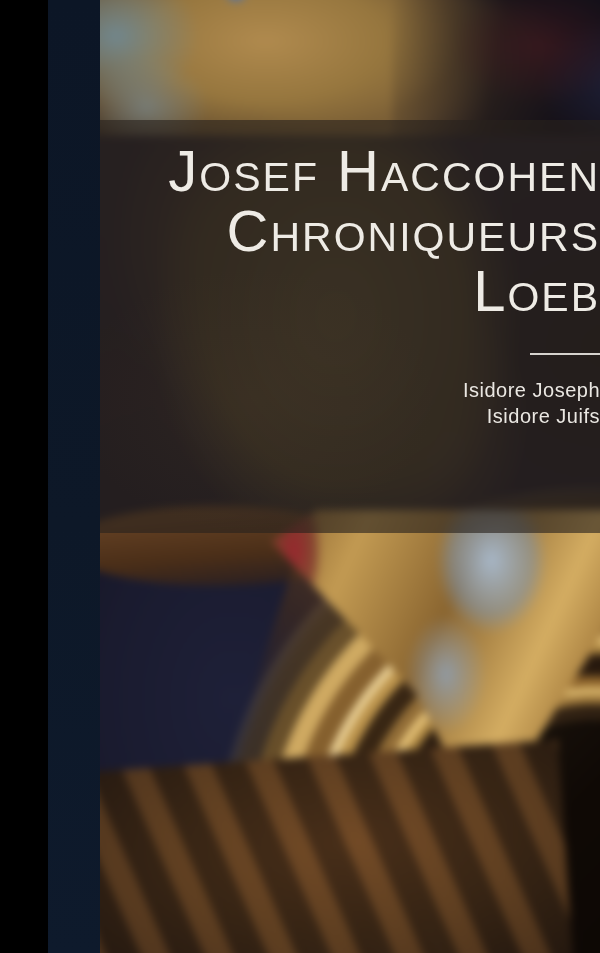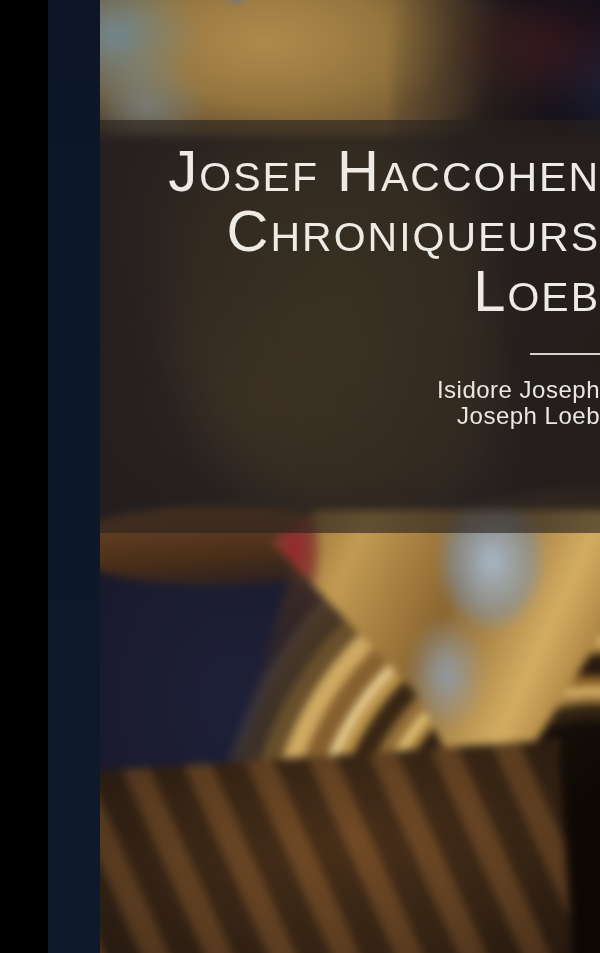--- a/index.html
+++ b/index.html
@@ -70,21 +70,21 @@
     transform:rotate(-4deg);}
   
   .overlay{position:absolute;left:0;top:120px;width:548px;height:413px;z-index:2;background:
     radial-gradient(ellipse 260px 190px at 28% 68%,rgba(96,74,48,.14) 0%,rgba(96,74,48,0) 70%),
     rgba(40,34,29,.62);}
   .text-block{position:absolute;top:0;right:48px;width:470px;text-align:right;}
   .title-line{margin:0;color:#eeebe5;font-size:58px;line-height:60px;font-weight:400;
     font-variant:small-caps;letter-spacing:2px;}
   .title-line:first-child{margin-top:21px;}
   .divider{width:70px;height:2px;background:#d6d3ce;margin:32px 0 0 auto;}
-  .authors{margin-top:22px;color:#eae7e2;font-size:24px;line-height:26px;letter-spacing:.5px;}
+  .authors{margin-top:22px;color:#eae7e2;font-size:20px;line-height:26px;letter-spacing:.5px;}
   .author{margin:0;}
 </style>
 </head>
 <body>
 
 <div class="cover">
   <div class="spine"></div>
 
   <div class="photo">
     <div class="photo-art">
@@ -101,18 +101,18 @@
     </div>
 
     <div class="overlay">
       <div class="text-block">
         <h1 class="title-line">Josef Haccohen</h1>
         <h1 class="title-line">Chroniqueurs</h1>
         <h1 class="title-line">Loeb</h1>
         <div class="divider"></div>
         <div class="authors">
           <p class="author">Isidore Joseph</p>
-          <p class="author">Joseph Loeb</p>
+          <p class="author">Isidore Juifs</p>
         </div>
       </div>
     </div>
   </div>
 </div>
 
 </body></html>

